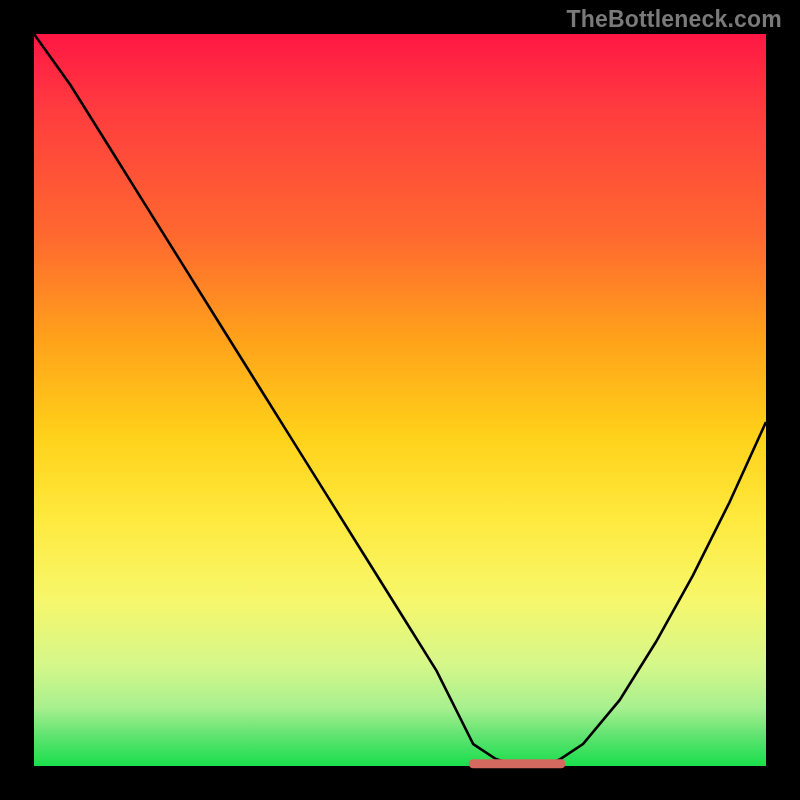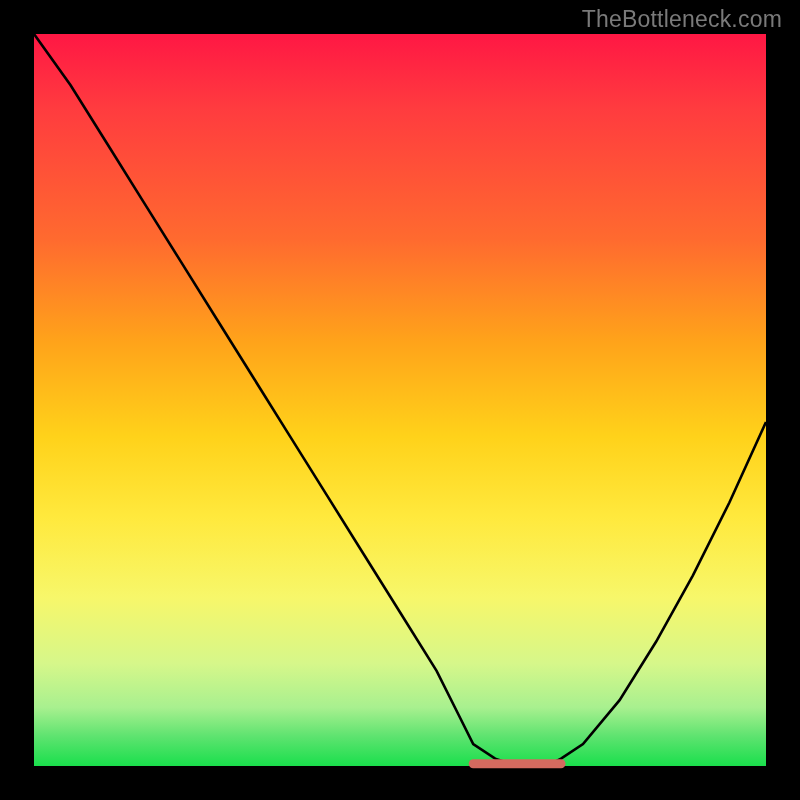--- a/index.html
+++ b/index.html
@@ -39,21 +39,21 @@
       #1adf4c 100%
     );
   }
   .watermark {
     position: absolute;
     top: 6px;
     right: 18px;
     color: #7a7a7a;
     font-size: 23px;
     letter-spacing: 0.2px;
-    font-weight: 400;
+    font-weight: 700;
     user-select: none;
   }
   svg.curve {
     position: absolute;
     left: 0; top: 0;
     width: 100%;
     height: 100%;
     overflow: visible;
   }
 </style>

